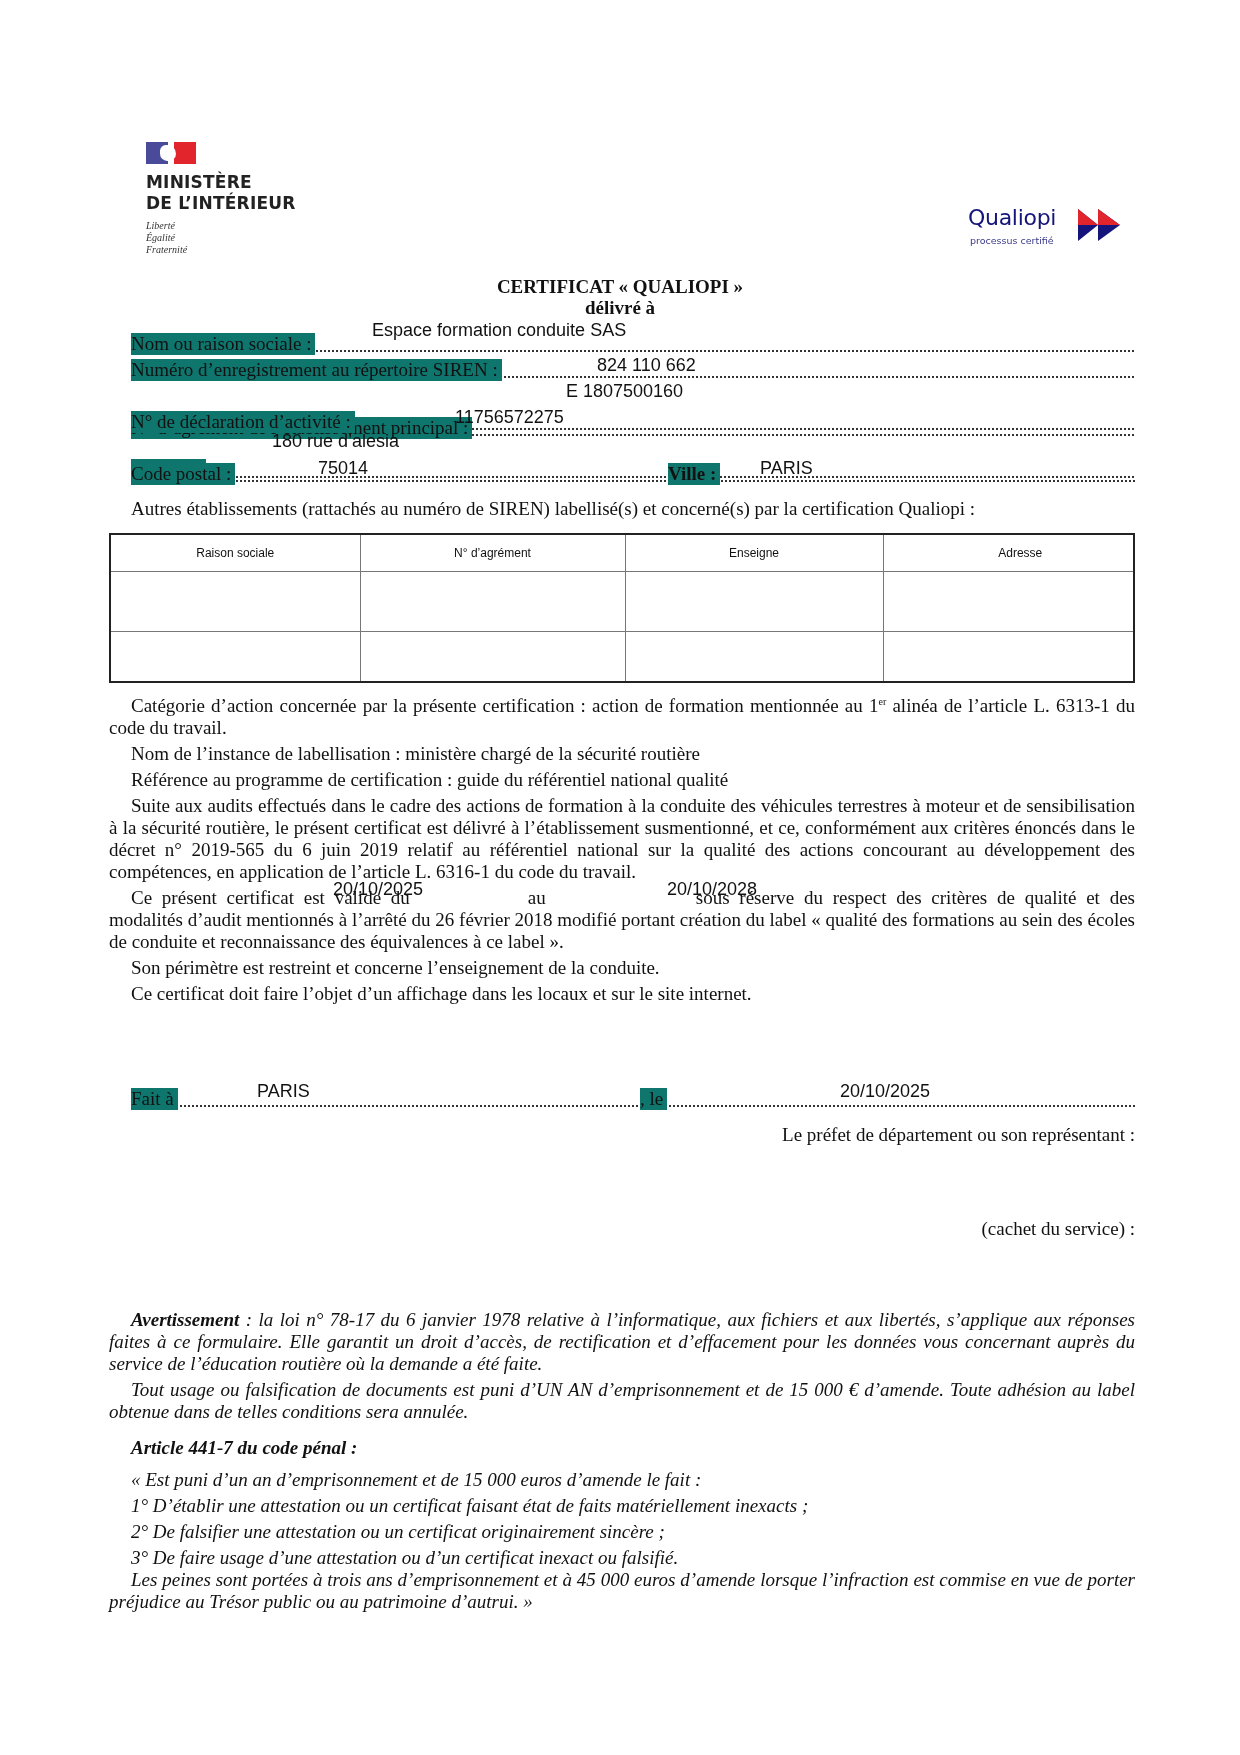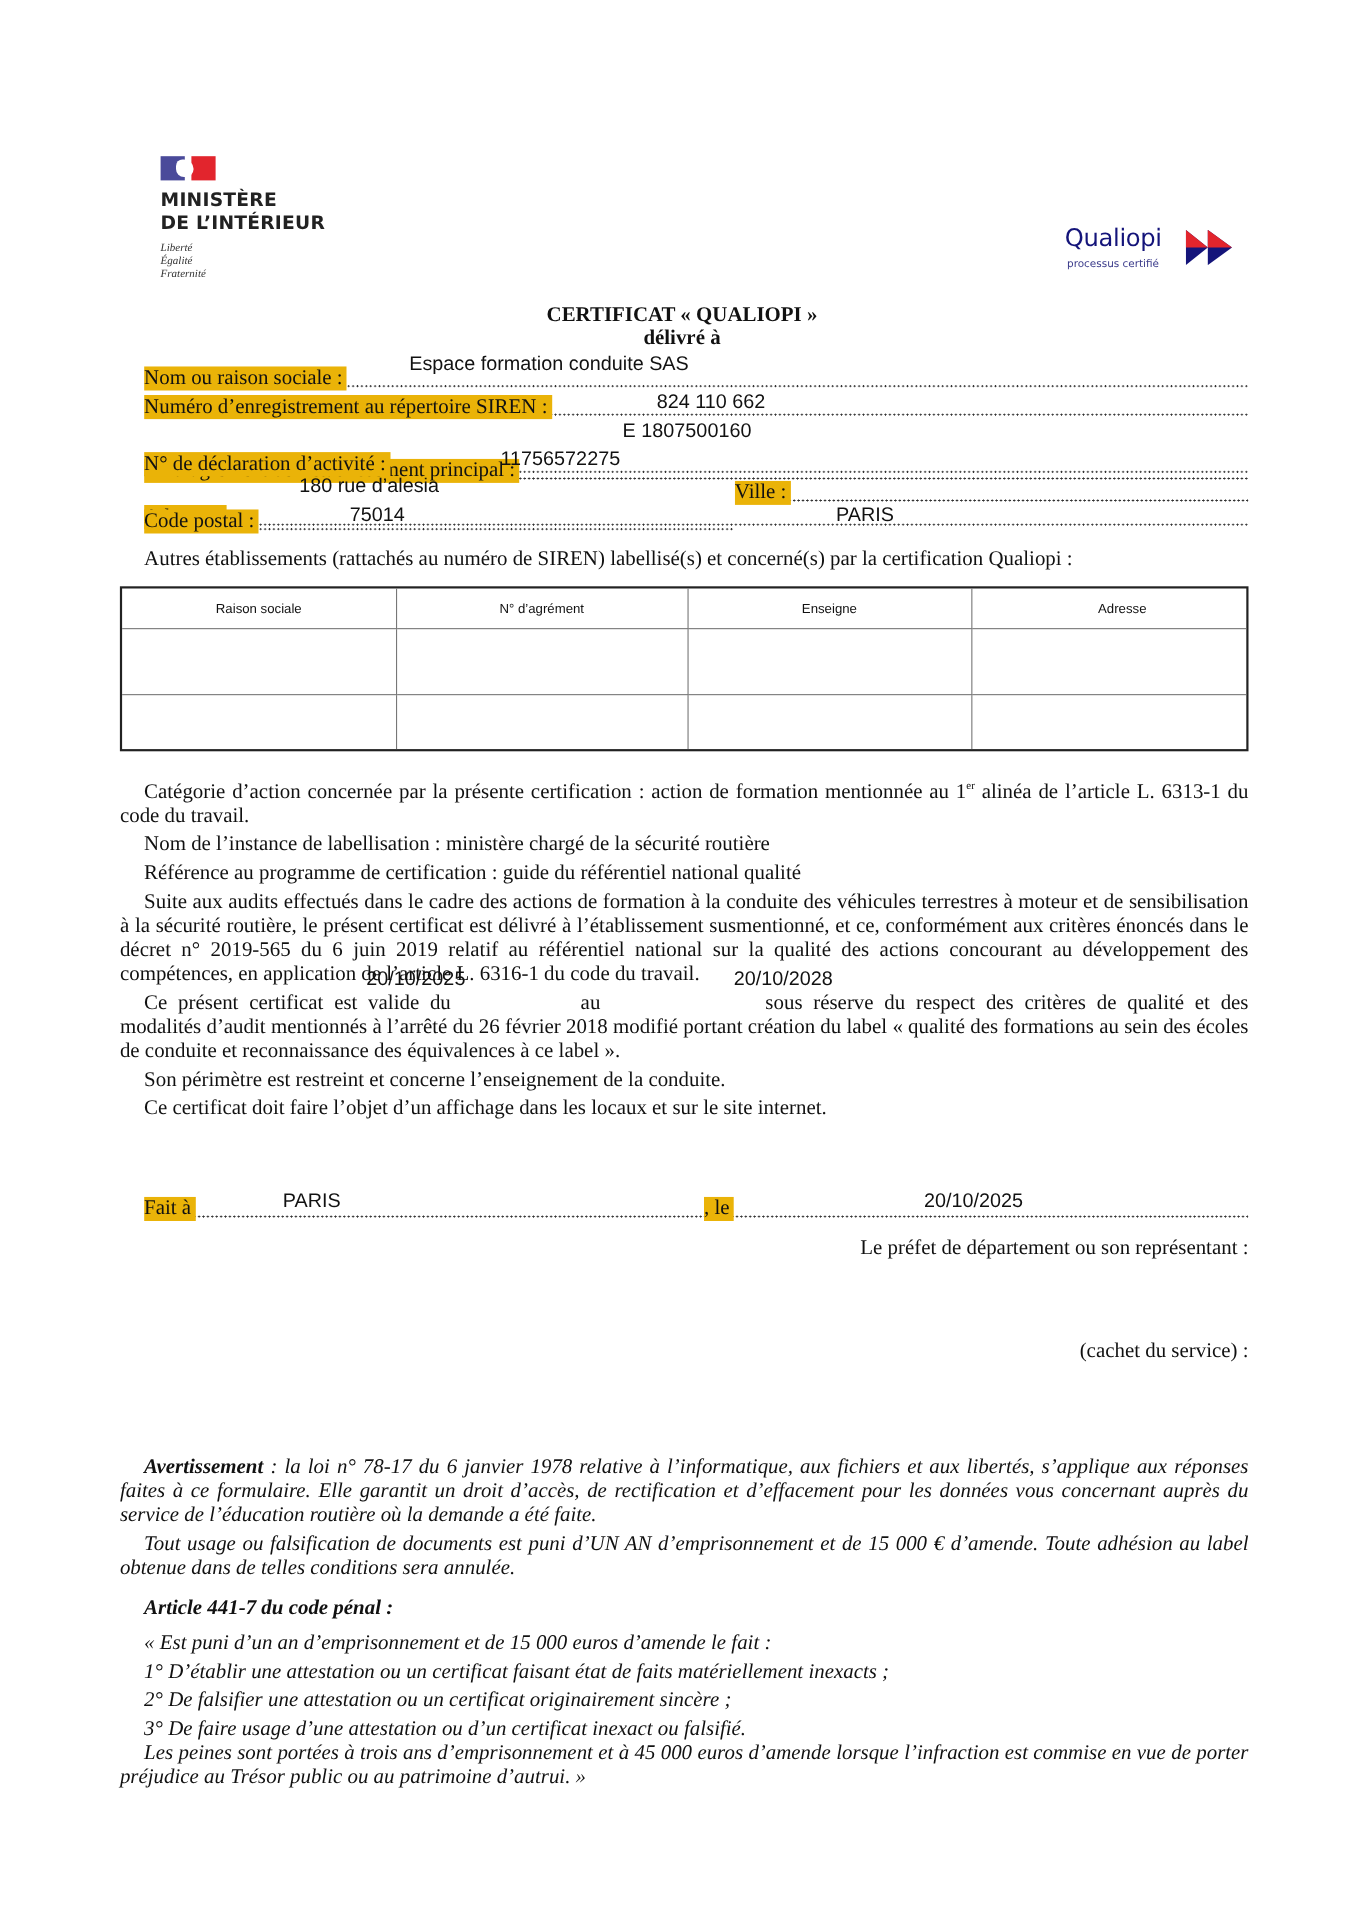--- a/index.html
+++ b/index.html
@@ -19,36 +19,36 @@
   .qualiopi { left:968px; top:205px; width:160px; height:52px; }
   .q-word { position:absolute; left:0; top:0; font-family:"DejaVu Sans", sans-serif; font-weight:normal; font-size:22px; color:#14147a; letter-spacing:-0.3px; }
   .q-sub { position:absolute; left:2px; top:30px; font-family:"DejaVu Sans", sans-serif; font-size:9.5px; color:#3a3a8a; }
   .q-arrows { position:absolute; left:110px; top:4px; width:44px; height:32px; }
 
   
   .title { left:0; width:1240px; text-align:center; font-weight:bold; font-size:19px; }
 
   
   .line { left:131px; width:1004px; font-size:19px; height:24px; white-space:nowrap; overflow:hidden; }
-  .line .lbl { float:left; padding-right:4px; background:#eab308; position:relative; z-index:1; }
+  .line .lbl { float:left; padding-right:4px; background:#0f766e; position:relative; z-index:1; }
   .dots { position:absolute; left:0; right:0; bottom:5px; height:2px;
           background-image:radial-gradient(circle, #333 0.8px, transparent 1px);
           background-size:4px 2px; background-repeat:repeat-x; }
   .fill { position:absolute; font-family:"Liberation Sans", sans-serif; font-size:18px; color:#111; z-index:2; white-space:nowrap; }
 
   
   .tbl { left:109px; top:533px; width:1026px; height:150px; border:2px solid #222; box-sizing:border-box; }
   .tbl table { width:100%; height:100%; border-collapse:collapse; table-layout:fixed; }
   .tbl th { height:34px; font-family:"Liberation Sans", sans-serif; font-weight:normal; font-size:12px; border-right:1px solid #777; border-bottom:1px solid #777; }
   .tbl td { border-right:1px solid #777; border-bottom:1px solid #777; }
   .tbl th:last-child, .tbl td:last-child { border-right:none;padding-left:25px; }
   .tbl tr:last-child td { border-bottom:none; }
 
   
-  .para { left:109px; width:1026px; font-size:19px; line-height:22px; text-align:justify;margin-top:14px; }
+  .para { left:109px; width:1026px; font-size:19px; line-height:22px; text-align:justify; }
   .para p { margin:0; text-indent:22px; }
   .para .gap { height:4px; }
   .ital { font-style:italic; }
   sup { font-size:10px; line-height:0; }
 </style>
 </head>
 <body>
 
 <div class="abs min-logo">
   <div class="flag">
@@ -110,21 +110,21 @@
     <span class="dots"></span>
 </div>
 <div class="abs fill" style="left:272px; top:431px;">180 rue d’alesia</div>
 
 <div class="abs line" style="top:463px; width:536px;">
   <span class="lbl">Code postal :</span>
     <span class="dots"></span>
 </div>
 <div class="abs fill" style="left:318px; top:458px;">75014</div>
 
-<div class="abs line" style="top:437px; left:668px; width:467px;">
+<div class="abs line" style="top:463px; left:668px; width:467px;font-weight:bold;">
   <span class="lbl">Ville :</span>
     <span class="dots"></span>
 </div>
 <div class="abs fill" style="left:760px; top:458px;">PARIS</div>
 
 <div class="abs line" style="top:498px;">Autres établissements (rattachés au numéro de SIREN) labellisé(s) et concerné(s) par la certification Qualiopi :</div>
 
 <div class="abs tbl">
   <table>
     <colgroup>

